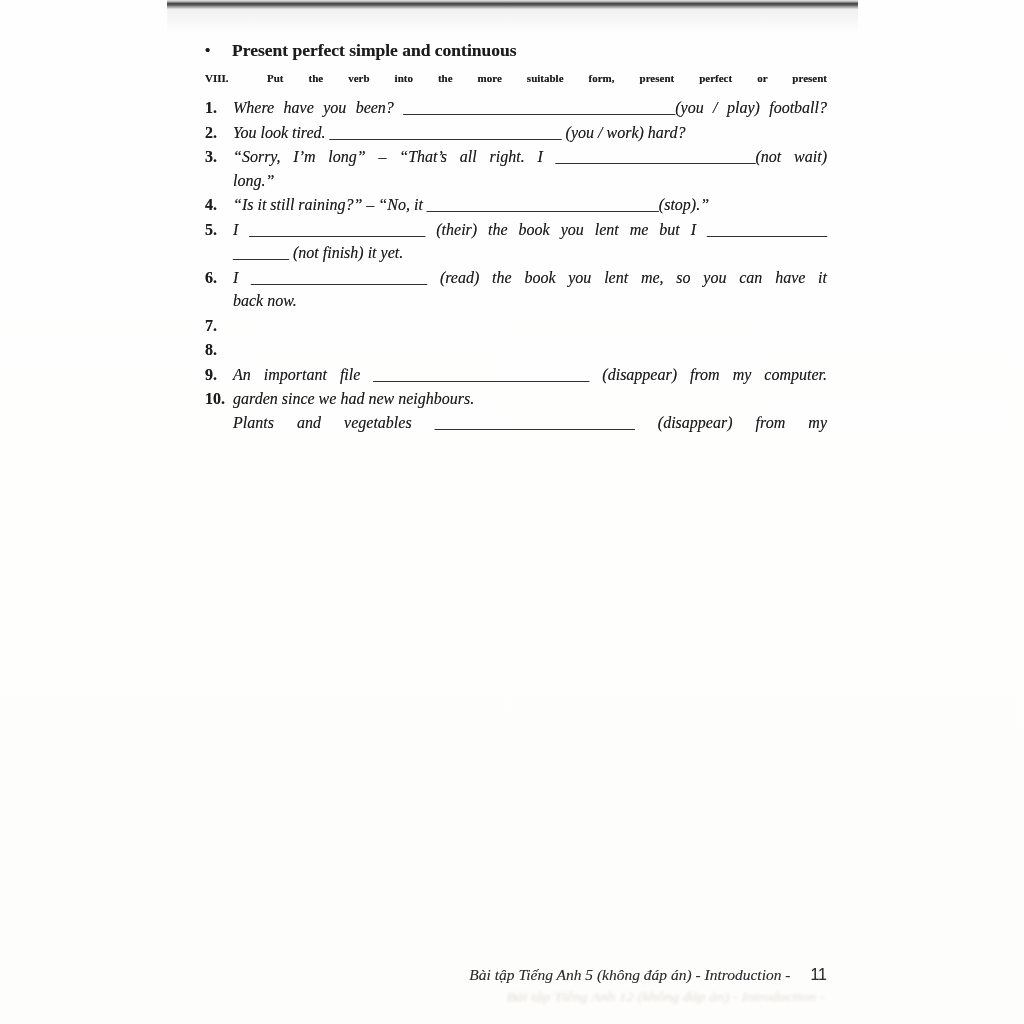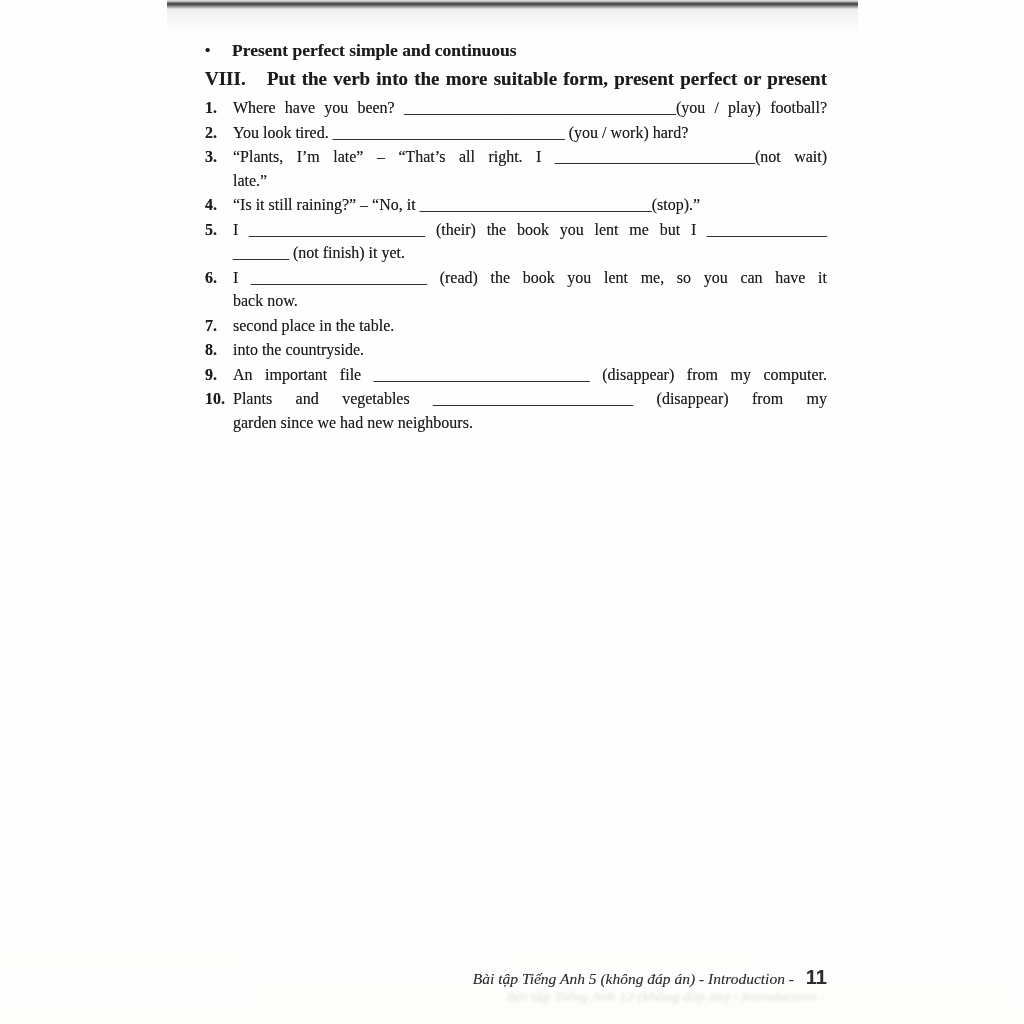--- a/index.html
+++ b/index.html
@@ -41,52 +41,52 @@
     display: flex;
     font-weight: bold;
     font-size: 17.5px;
     line-height: 24px;
     margin-bottom: 5px;
   }
   .bullet { flex: 0 0 27px; font-size: 15px; }
   .exercise {
     display: flex;
     font-weight: bold;
-    font-size: 19px;
+    font-size: 11px;
     line-height: 23px;
     margin-bottom: 6px;
   }
   .ex-label { flex: 0 0 44px; }
   .ex-lines { flex: 1; min-width: 0; margin-left: 18px; }
   .items { }
   .item {
     display: flex;
     font-size: 16px;
     line-height: 23.5px;
     margin-bottom: 1px;
   }
   .item-num { flex: 0 0 28px; font-weight: bold; }
-  .item-lines { flex: 1; min-width: 0; }
+  .item-lines { flex: 1; min-width: 0; font-style: italic; }
   .line { }
   .line.fill { text-align: justify; text-align-last: justify; }
   .footer {
     position: absolute;
     top: 966px; right: 197px;
     font-style: italic;
     font-size: 15.5px;
     color: #2e2e32;
     white-space: nowrap;
     text-shadow: 0 0 0.5px rgba(40,40,40,0.4);
   }
   .footer-page {
     font-style: normal;
-    font-weight: bold;
+    font-weight: normal;
     font-family: "Liberation Sans", sans-serif;
-    font-size: 20px;
-    margin-left: 8px;
+    font-size: 16px;
+    margin-left: 16px;
   }
   
   .ghost {
     position: absolute;
     top: 989px; right: 199px;
     font-style: italic;
     font-size: 15px;
     color: #b9ab90;
     opacity: 0.38;
     filter: blur(1.6px);
@@ -124,22 +124,22 @@
         </div>
         <div class="item">
           <span class="item-num">2.</span>
           <div class="item-lines">
             <div class="line">You look tired. _____________________________ (you / work) hard?</div>
           </div>
         </div>
         <div class="item">
           <span class="item-num">3.</span>
           <div class="item-lines">
-            <div class="line fill">“Plants, I’m late” – “That’s all right. I _________________________(not wait)</div>
-            <div class="line">late.”</div>
+            <div class="line fill">“Sorry, I’m long” – “That’s all right. I _________________________(not wait)</div>
+            <div class="line">long.”</div>
           </div>
         </div>
         <div class="item">
           <span class="item-num">4.</span>
           <div class="item-lines">
             <div class="line">“Is it still raining?” – “No, it _____________________________(stop).”</div>
           </div>
         </div>
         <div class="item">
           <span class="item-num">5.</span>
@@ -151,40 +151,38 @@
         <div class="item">
           <span class="item-num">6.</span>
           <div class="item-lines">
             <div class="line fill">I ______________________ (read) the book you lent me, so you can have it</div>
             <div class="line">back now.</div>
           </div>
         </div>
         <div class="item">
           <span class="item-num">7.</span>
           <div class="item-lines">
-            <div class="line">second place in the table.</div>
           </div>
         </div>
         <div class="item">
           <span class="item-num">8.</span>
           <div class="item-lines">
-            <div class="line">into the countryside.</div>
           </div>
         </div>
         <div class="item">
           <span class="item-num">9.</span>
           <div class="item-lines">
             <div class="line fill">An important file ___________________________ (disappear) from my computer.</div>
           </div>
         </div>
         <div class="item">
           <span class="item-num">10.</span>
           <div class="item-lines">
+            <div class="line">garden since we had new neighbours.</div>
             <div class="line fill">Plants and vegetables _________________________ (disappear) from my</div>
-            <div class="line">garden since we had new neighbours.</div>
           </div>
         </div>
       </div>
   </div>
 
   <div class="footer">
     <span class="footer-text">Bài tập Tiếng Anh 5 (không đáp án) - Introduction - </span><span class="footer-page">11</span>
   </div>
 
   <div class="ghost">Bài tập Tiếng Anh 12 (không đáp án) - Introduction - </div>

